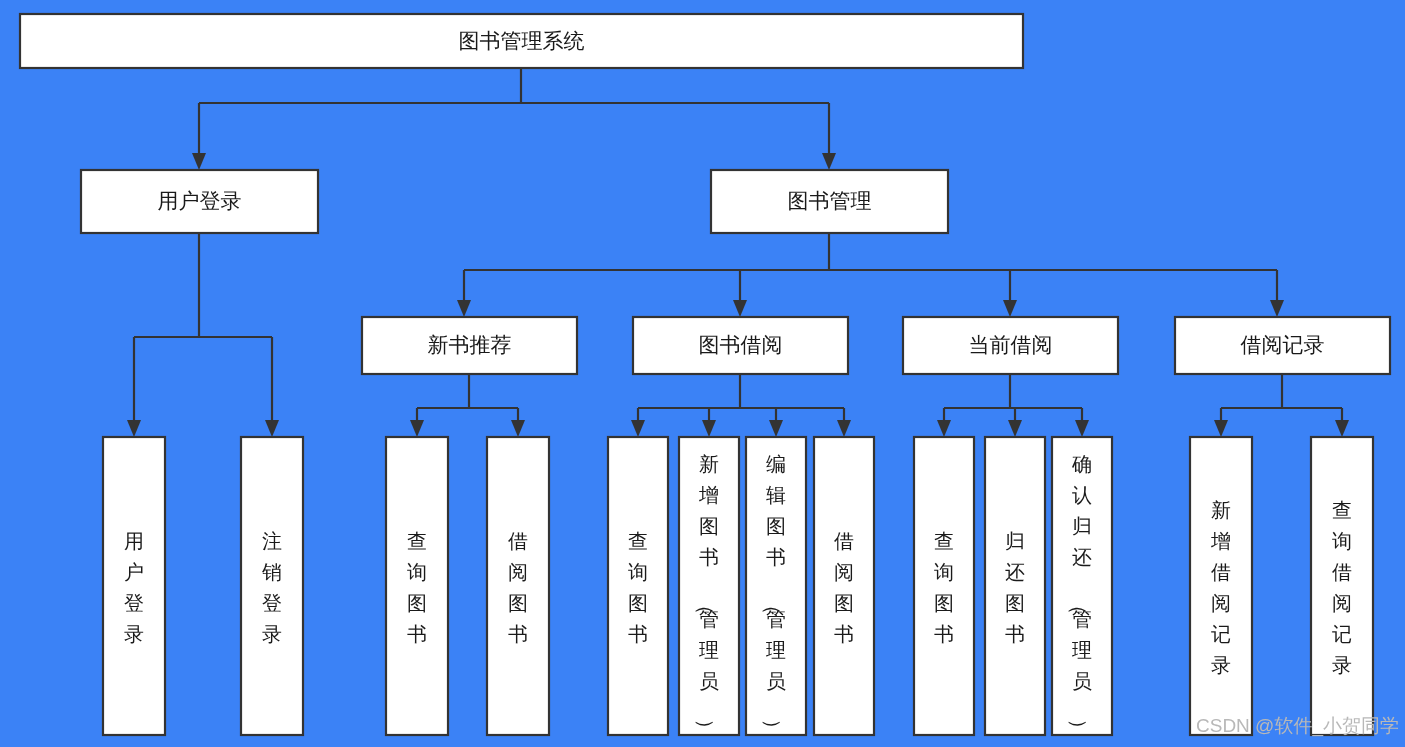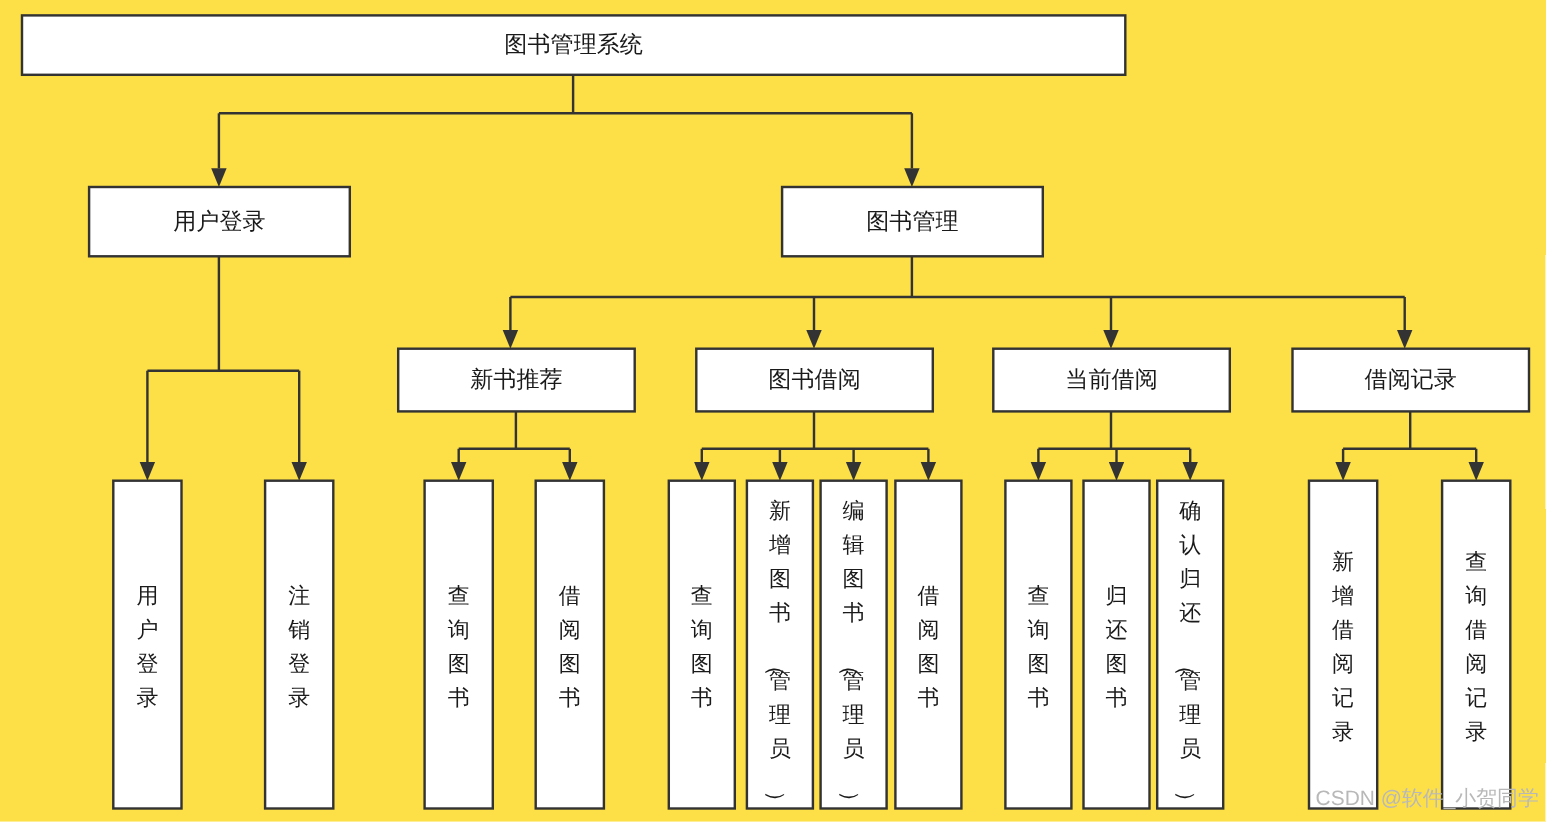--- a/index.html
+++ b/index.html
@@ -8,21 +8,21 @@
     padding: 0;
     background: #ffffff;
   }
   body {
     font-family: "Liberation Sans", "DejaVu Sans", sans-serif;
   }
   #diagram-root {
     position: relative;
     width: 1405px;
     height: 747px;
-    background: #fde047;
+    background: #3b82f6;
     overflow: hidden;
   }
   svg.tree-canvas {
     display: block;
     width: 1405px;
     height: 747px;
   }
   .node-box {
     fill: #ffffff;
     stroke: #333333;

